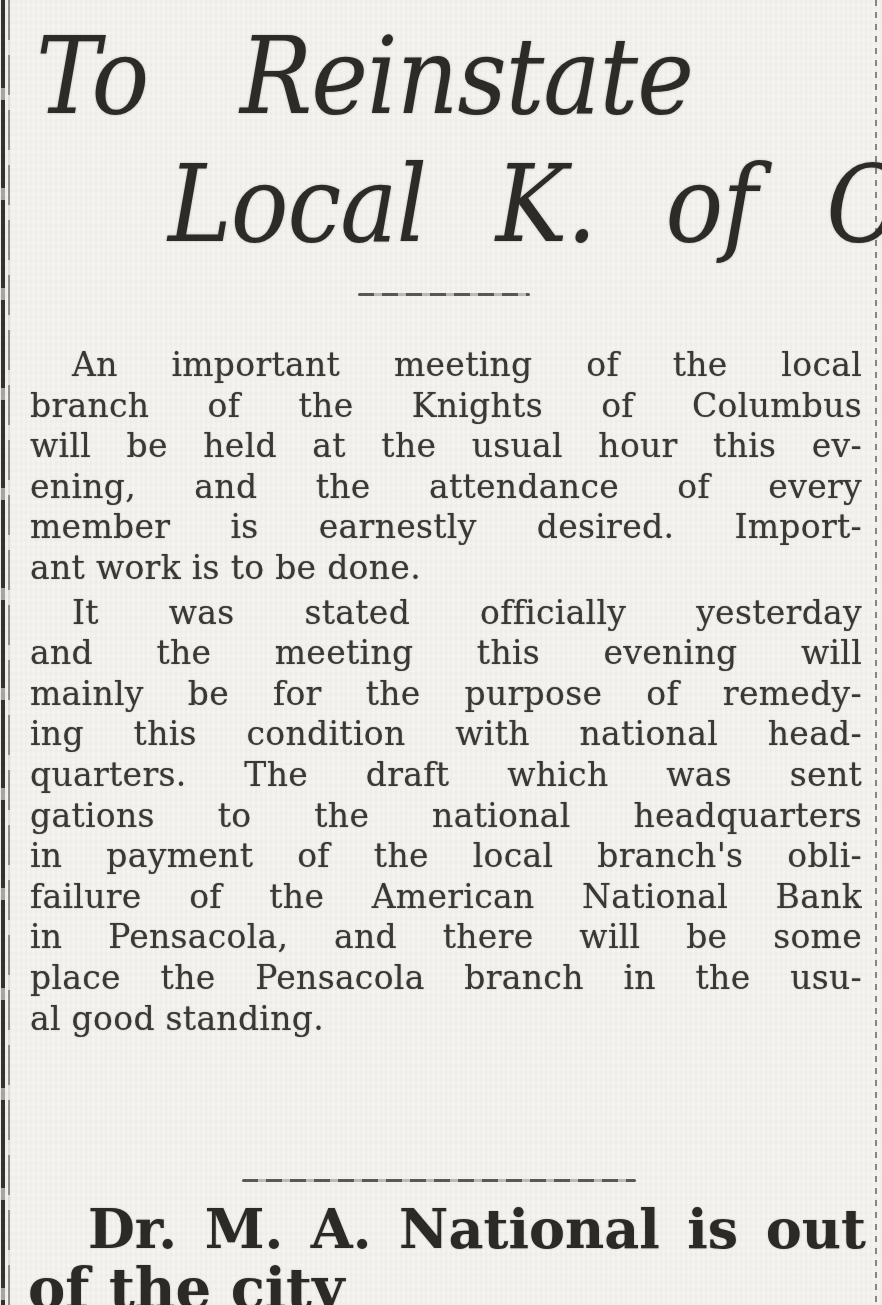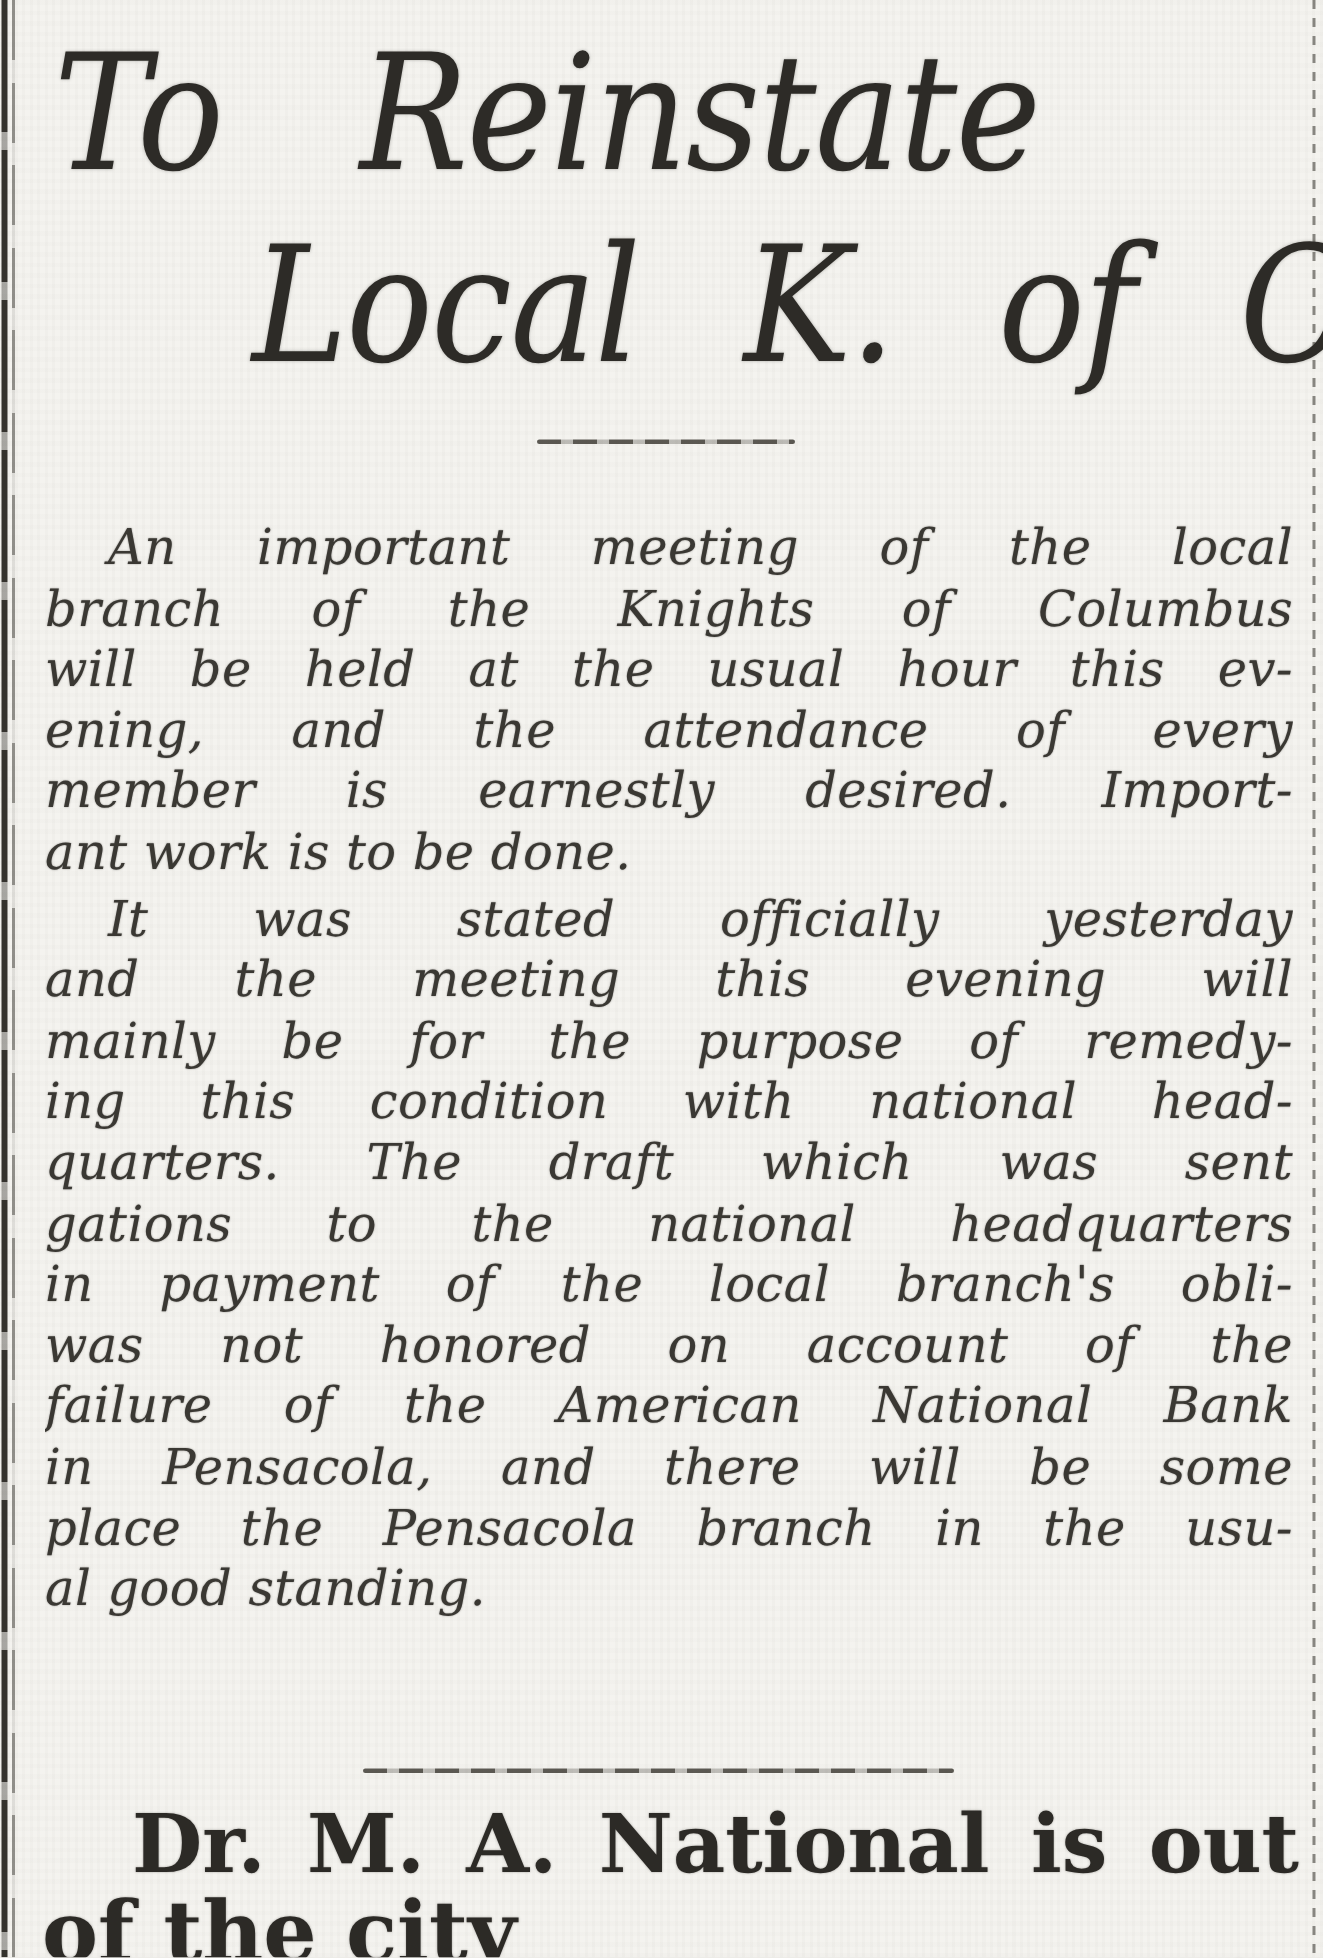--- a/index.html
+++ b/index.html
@@ -69,21 +69,20 @@
     text-shadow: 0 0 1.2px rgba(52,50,46,0.55);
   }
   .para + .para { margin-top: 4px; }
   .tline {
     line-height: 40.6px;
     height: 40.6px;
     text-align: justify;
     text-align-last: justify;
     white-space: normal;
     overflow: hidden;
-    font-style: italic;
   }
   .tline.tfirst { text-indent: 42px; }
   .tline.tlast { text-align-last: left; }
 
   
   .notice-1 {
     position: absolute; left: 88px; top: 1200px; width: 778px;
     font-weight: bold; font-size: 54px; line-height: 1.1;
     color: #2c2a26;
     text-align: justify; text-align-last: justify;
@@ -131,21 +130,20 @@
         <div class="tline tlast">ant work is to be done.</div>
       </div>
       <div class="para">
         <div class="tline tfirst">It was stated officially yesterday</div>
         <div class="tline">and the meeting this evening will</div>
         <div class="tline">mainly be for the purpose of remedy-</div>
         <div class="tline">ing this condition with national head-</div>
         <div class="tline">quarters. The draft which was sent</div>
         <div class="tline">gations to the national headquarters</div>
         <div class="tline">in payment of the local branch's obli-</div>
-        <div class="tline">was not honored on account of the</div>
         <div class="tline">failure of the American National Bank</div>
         <div class="tline">in Pensacola, and there will be some</div>
         <div class="tline">place the Pensacola branch in the usu-</div>
         <div class="tline tlast">al good standing.</div>
       </div>
     </div>
 
   <div class="divider divider-2"></div>
 
   <div class="notice-1">Dr. M. A. National is out</div>

